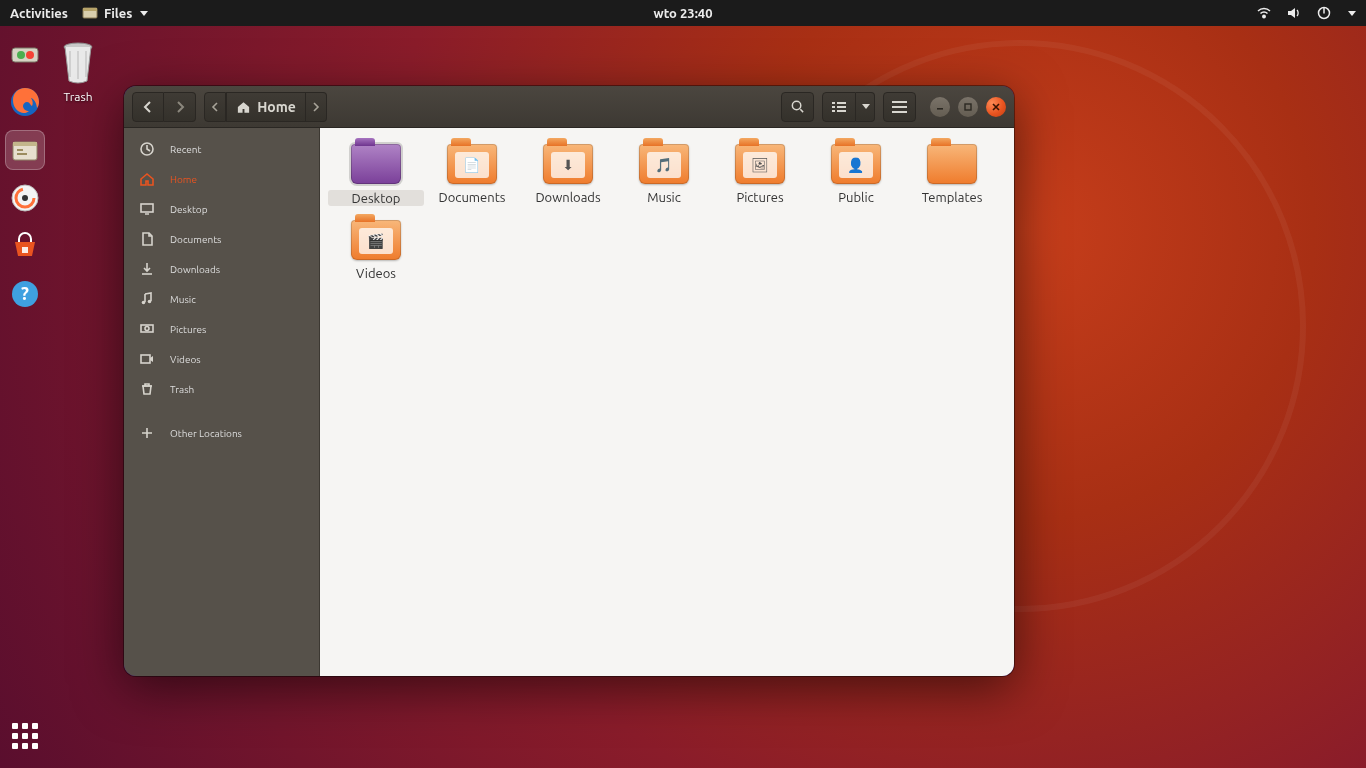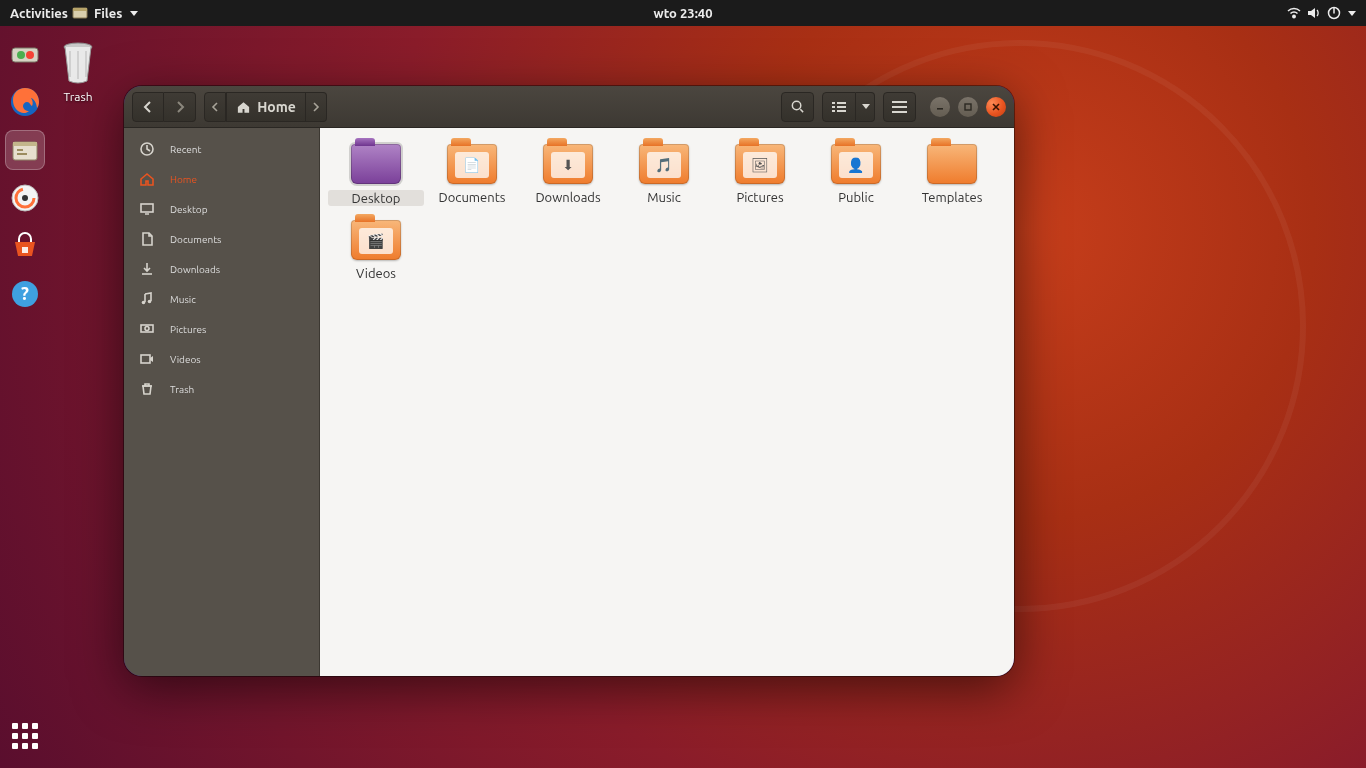--- a/index.html
+++ b/index.html
@@ -21,21 +21,21 @@
   }
 
   
   .topbar {
     position: absolute; top: 0; left: 0; right: 0; height: 26px;
     background: #1b1b1b; display: flex; align-items: center;
     font-size: 13px; font-weight: 600; color: #ececec;
     padding: 0 10px;
     z-index: 50;
   }
-  .topbar .left, .topbar .right { display:flex; align-items:center; gap:4px; }
+  .topbar .left, .topbar .right { display:flex; align-items:center; gap:14px; }
   .topbar .center { position:absolute; left:50%; transform:translateX(-50%); }
   .topbar .right { margin-left:auto; }
   .mini-icon { width:16px; height:16px; display:inline-flex; align-items:center; justify-content:center; }
   .files-btn { display:flex; align-items:center; gap:6px;justify-content:center; }
   .tri-down { width:0;height:0;border-left:4px solid transparent;border-right:4px solid transparent;border-top:5px solid #ececec; display:inline-block; margin-left:2px;}
 
   
   .desktop-item { position:absolute; text-align:center; font-size:12px; color:#fff; text-shadow:0 1px 2px rgba(0,0,0,.6);}
   .desktop-item .dicon { width:48px; height:48px; margin:0 auto 4px; display:flex; align-items:center; justify-content:center;}
 
@@ -54,21 +54,21 @@
   .dock .spacer { flex:1; }
   .show-apps {
     width:40px; height:40px; display:grid; grid-template-columns:repeat(3,6px); grid-template-rows:repeat(3,6px); gap:4px; place-content:center;
   }
   .show-apps span { background:#fff; width:6px; height:6px; border-radius:1px;}
 
   
   .window {
     position:absolute; left:124px; top:86px; width:890px; height:590px;
     background:#4c1d95; color:#333;
-    border-radius:18px; overflow:hidden;
+    border-radius:12px; overflow:hidden;
     box-shadow: 0 12px 50px rgba(0,0,0,0.55), 0 0 0 1px rgba(0,0,0,0.4);
     display:flex; flex-direction:column;
     z-index:30;
   }
   .titlebar {
     height:42px; flex:0 0 42px;
     background: linear-gradient(#4b463f, #3d3933);
     display:flex; align-items:center; padding:0 8px; gap:8px;
     border-bottom:1px solid #2a2723;
     color:#e8e7e3;
@@ -409,20 +409,28 @@
         <div class="s-item">
           <span class="s-ico">
             <svg width="16" height="16" viewBox="0 0 16 16">
               <path d="M4 5h8l-1 8H5z" stroke="#d6d3cc" fill="none" stroke-width="1.6"></path>
               <path d="M3 5h10M6 5V3h4v2" stroke="#d6d3cc" fill="none" stroke-width="1.6"></path>
             </svg>
           </span>
           <span>Trash</span>
         </div>
         <div class="s-sep"></div>
+        <div class="s-item">
+          <span class="s-ico">
+            <svg width="16" height="16" viewBox="0 0 16 16">
+              <path d="M8 3v10M3 8h10" stroke="#d6d3cc" fill="none" stroke-width="1.6"></path>
+            </svg>
+          </span>
+          <span>Other Locations</span>
+        </div>
       </div>
     <div class="content" id="content">
         <div class="folder selected">
           <div class="ficon sel"></div>
           <div class="flabel">Desktop</div>
         </div>
         <div class="folder">
           <div class="ficon">
             <div class="badge">📄</div>
           </div>

